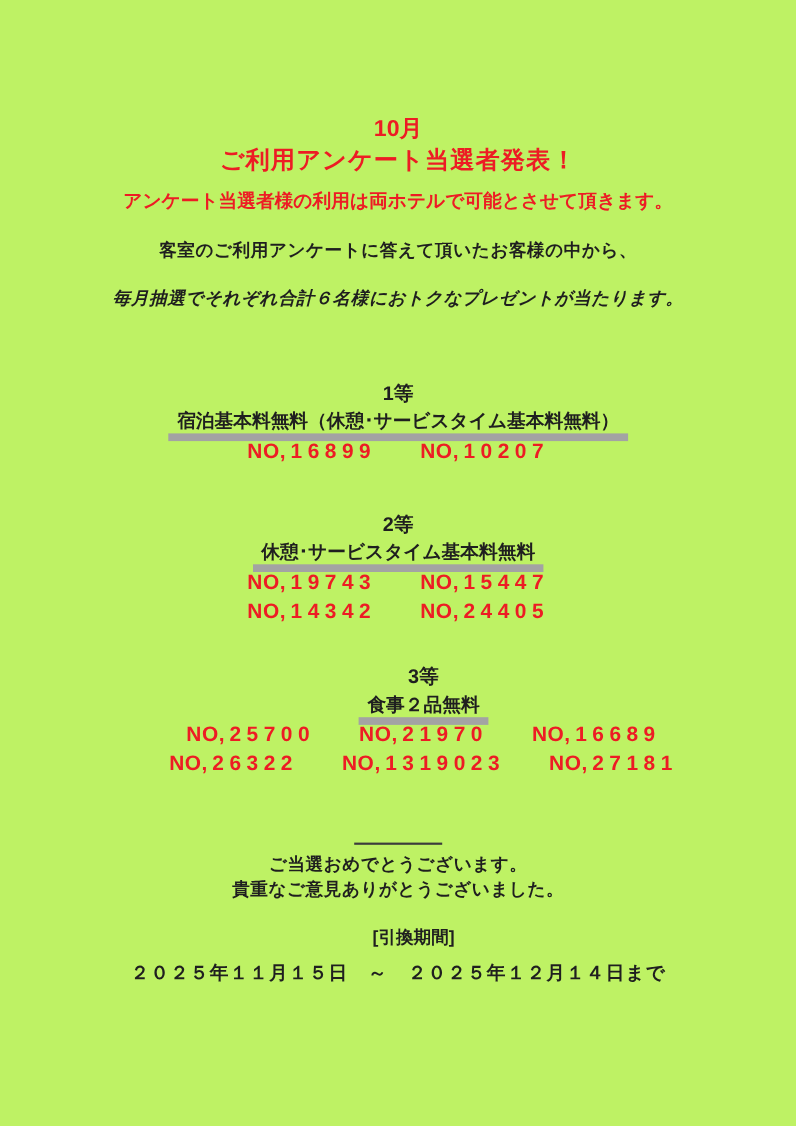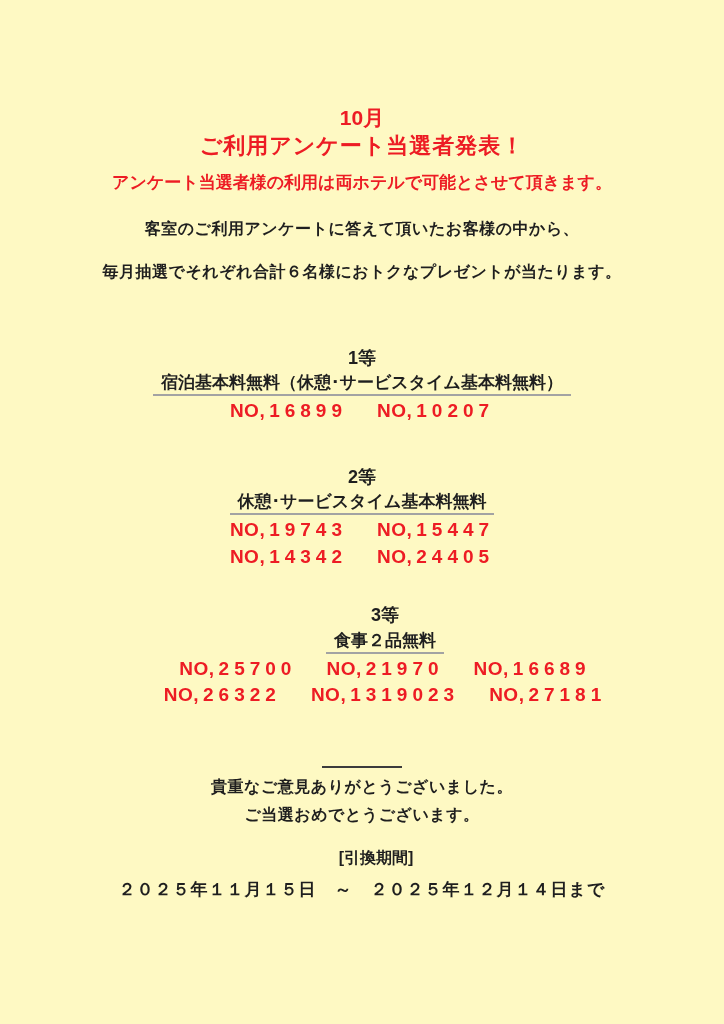--- a/index.html
+++ b/index.html
@@ -2,57 +2,57 @@
 <html lang="ja" style="--red: #ed1c24; --ink: #1f1f1f;"><head>
 <meta charset="utf-8">
 <style>
   * { margin: 0; padding: 0; box-sizing: border-box; }
   html, body { background: #ffffff; }
   .page {
     position: relative;
     width: 724px;
     height: 1024px;
     margin: 0 auto;
-    background: #fef9c3;
+    background: #bef264;
     font-family: "Liberation Sans", "DejaVu Sans", sans-serif;
     font-weight: bold;
     color: var(--ink, #1f1f1f);
     text-align: center;
     overflow: hidden;
     padding-top: 104px;
   }
   .red { color: var(--red, #ed1c24); }
 
   .title-month { font-size: 21px; line-height: 1.3; }
   .title-main  { font-size: 22px; line-height: 1.35; letter-spacing: 1px; }
 
   .notice { margin-top: 11px; font-size: 17px; line-height: 1.3; }
 
   .intro-line { font-size: 16px; line-height: 1.3; letter-spacing: 0.5px; }
   .intro-line.first  { margin-top: 25px; }
-  .intro-line.second { margin-top: 22px; }
+  .intro-line.second { margin-top: 22px; font-style: italic; }
 
   .prize { margin-top: 0; }
   .prize[data-name="prize-section-1"] { margin-top: 64px; }
   .prize[data-name="prize-section-2"] { margin-top: 44px; }
   .prize[data-name="prize-section-3"] { margin-top: 36px; padding-left: 46px; }
 
   .prize-rank { font-size: 18px; line-height: 1.25; }
   .prize-name { margin-top: 3px; font-size: 17px; line-height: 1.35; }
   .prize-name .u {
-    border-bottom: 2px solid #a3a3a3;
+    border-bottom: 7px solid #a3a3a3;
     padding: 0 8px 2px 8px;
     font-family: Liberation Serif, serif;
   }
 
   .winners-row {
     display: flex;
     justify-content: center;
     align-items: flex-start;
-    gap: 30px;
+    gap: 40px;
     margin-top: 5px;
     font-size: 19px;
     line-height: 1.15;
   }
   .winner { color: var(--red, #ed1c24); white-space: nowrap; }
   .w-pre { letter-spacing: 0.5px; }
   .w-dig { letter-spacing: 5px; padding-left: 4px; }
 
   .divider-line {
     width: 80px;
@@ -112,19 +112,19 @@
         <div class="winners-row" data-name="winners-row">
           <span class="winner" data-name="winner-number"><span class="w-pre" data-name="winner-prefix">NO,</span><span class="w-dig" data-name="winner-digits">26322</span></span>
           <span class="winner" data-name="winner-number"><span class="w-pre" data-name="winner-prefix">NO,</span><span class="w-dig" data-name="winner-digits">1319023</span></span>
           <span class="winner" data-name="winner-number"><span class="w-pre" data-name="winner-prefix">NO,</span><span class="w-dig" data-name="winner-digits">27181</span></span>
         </div>
       </section>
     </div>
 
   <div class="divider-line" data-name="divider-line"></div>
 
+  <div class="thanks-line second" data-name="thanks-line-2">ご当選おめでとうございます。</div>
   <div class="thanks-line first" data-name="thanks-line-1">貴重なご意見ありがとうございました。</div>
-  <div class="thanks-line second" data-name="thanks-line-2">ご当選おめでとうございます。</div>
 
   <div class="exchange-label" data-name="exchange-period-label">[引換期間]</div>
   <div class="exchange-dates" data-name="exchange-period-dates">２０２５年１１月１５日　～　２０２５年１２月１４日まで</div>
 
 </div>
 
 </body></html>

